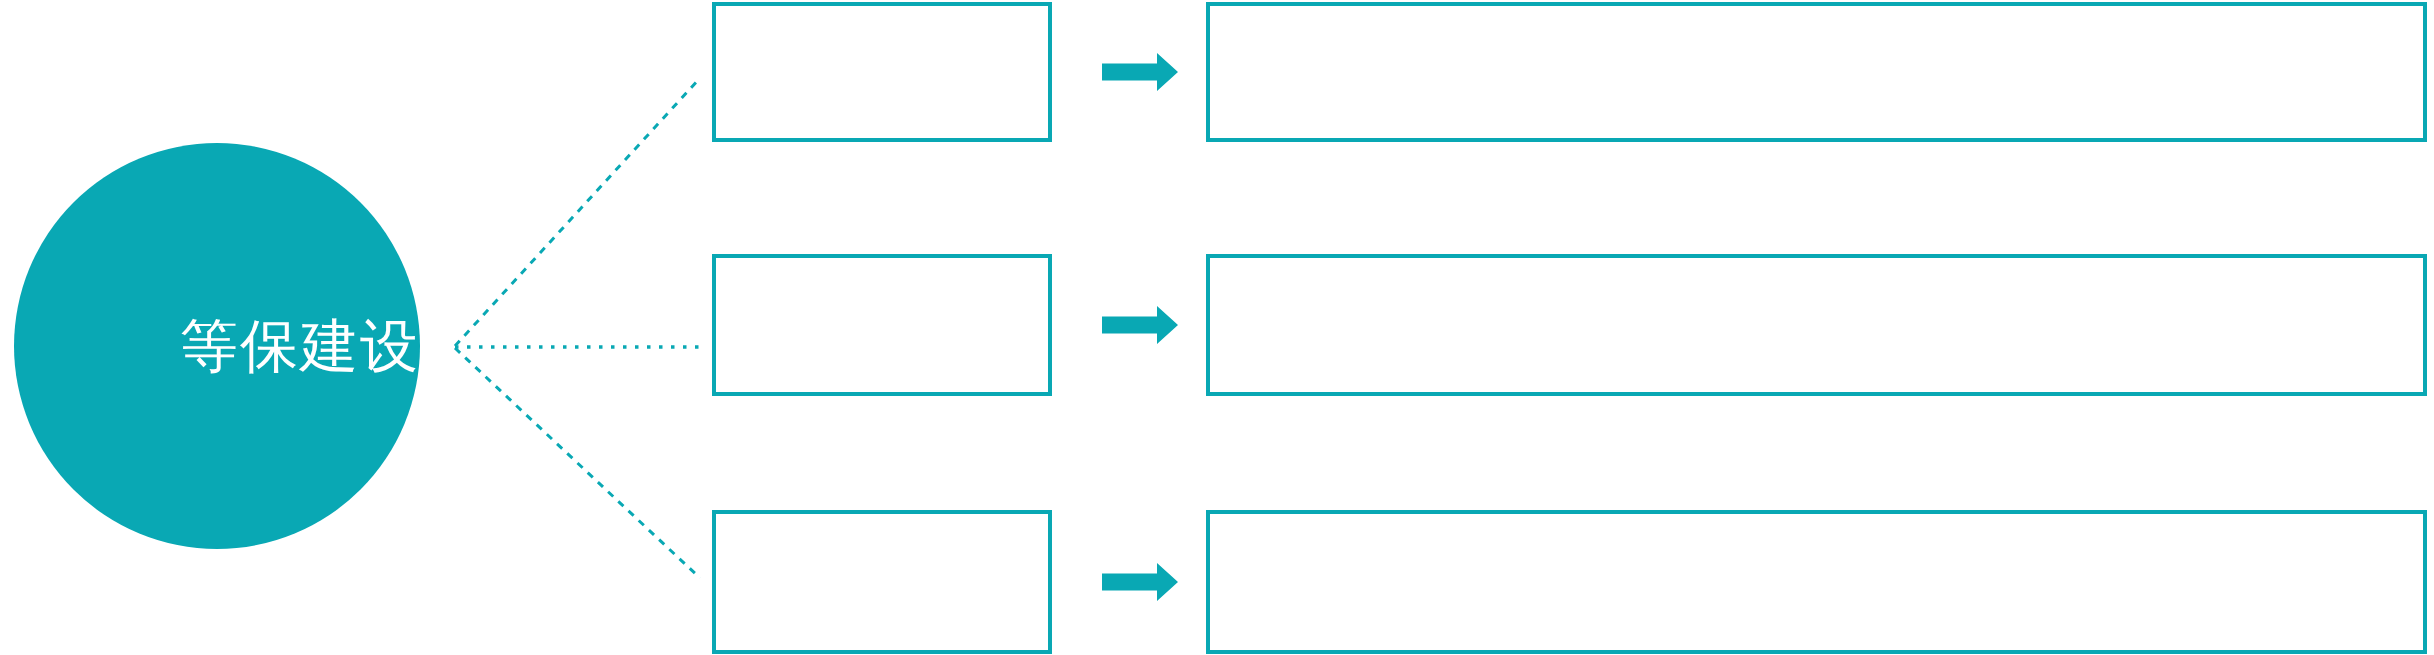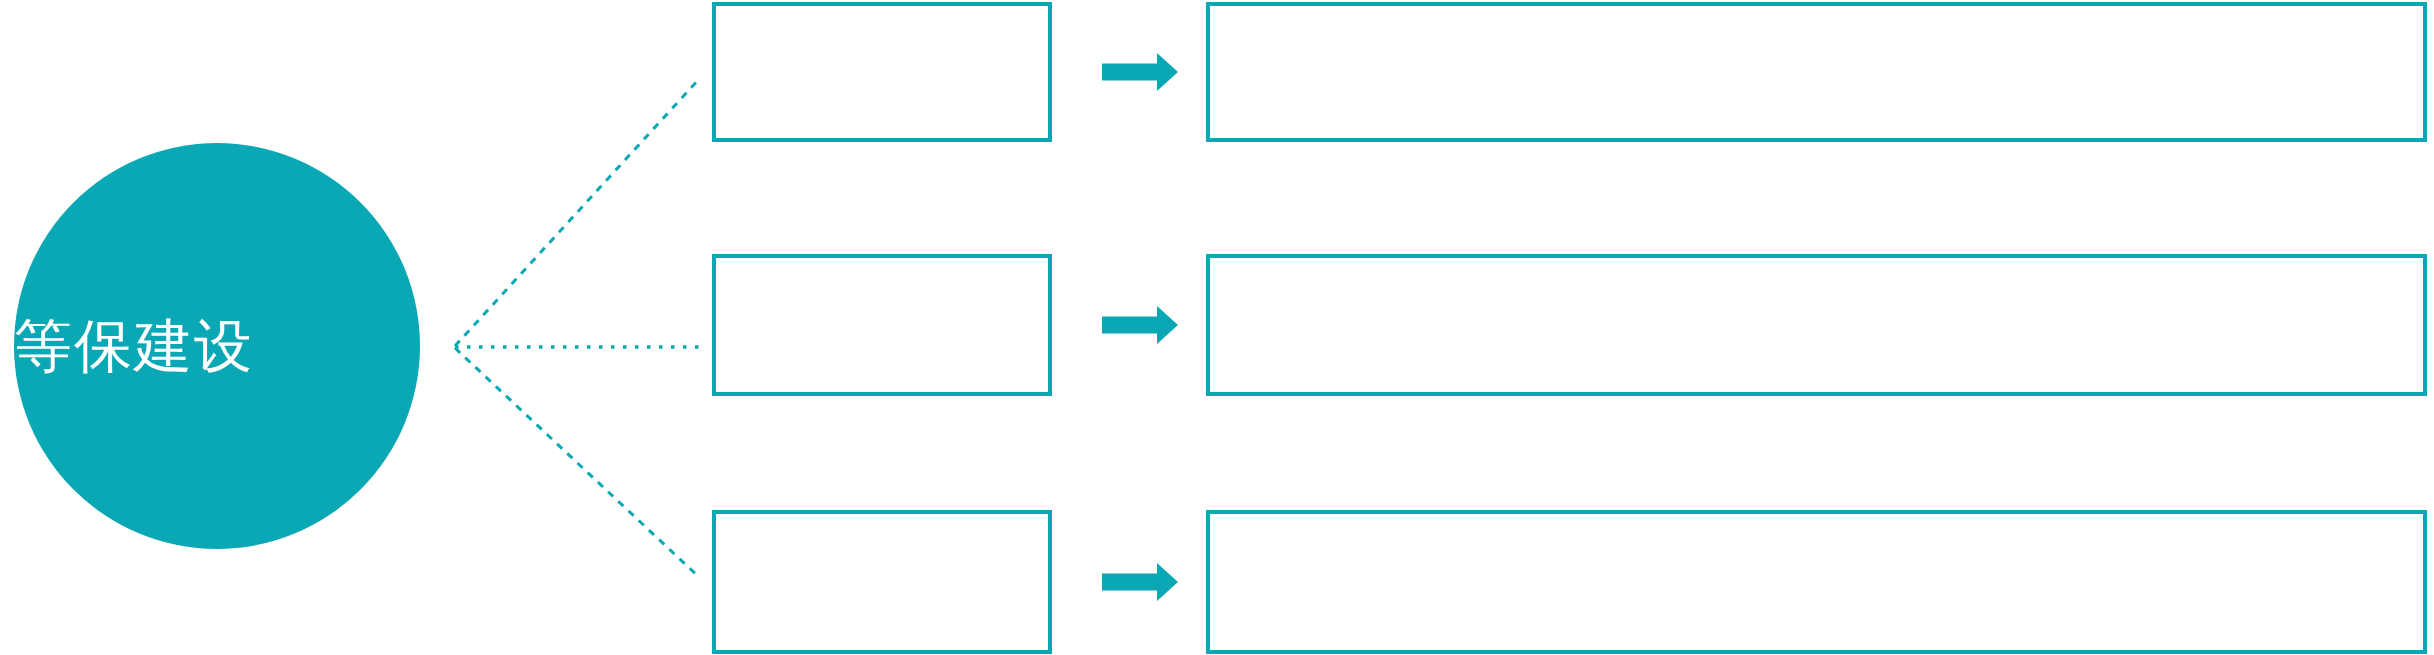--- a/index.html
+++ b/index.html
@@ -23,21 +23,21 @@
   }
 
   .hub-circle {
     position: absolute;
     left: 14px; top: 143px;
     width: 406px; height: 406px;
     border-radius: 50%;
     background: var(--accent);
     display: flex;
     flex-direction: column;
-    align-items: flex-start;
+    align-items: flex-end;
     justify-content: center;
     text-align: center;
   }
   .hub-circle .line {
     color: var(--circle-text);
     font-size: 58px;
     font-weight: 300;
     line-height: 78px;
     letter-spacing: 2px;
     white-space: nowrap;

